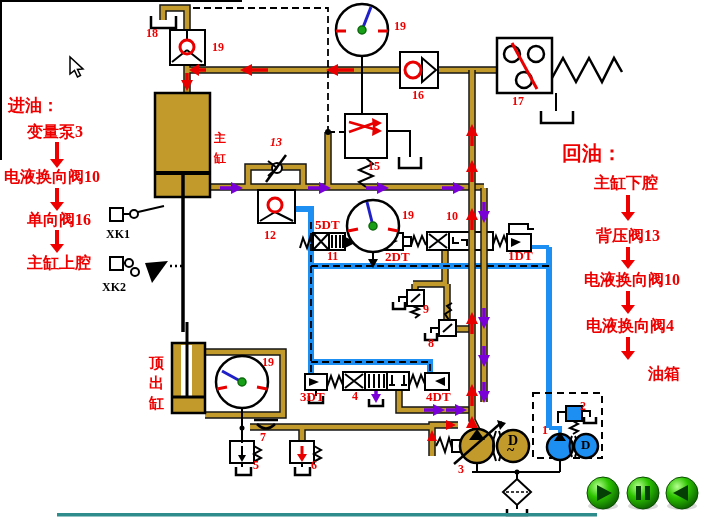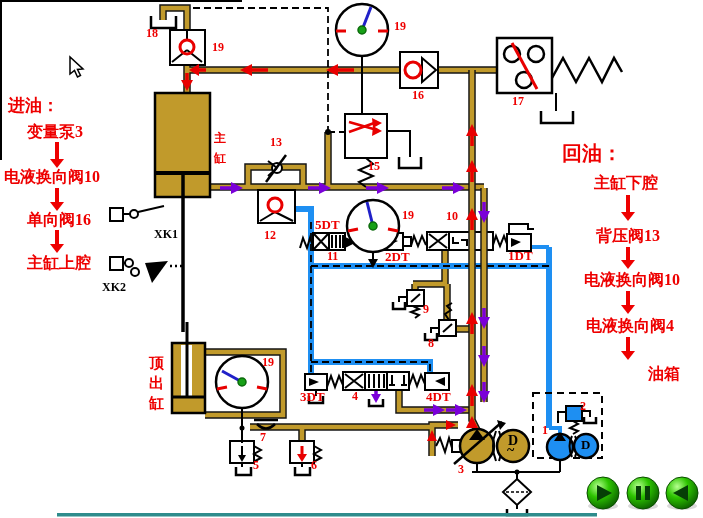--- a/index.html
+++ b/index.html
@@ -415,30 +415,30 @@
 <div class="varrow" style="left:621px;top:247px;height:22px;"></div>
 <div class="lbl step" style="left:584px;top:271px;">电液换向阀10</div>
 <div class="varrow" style="left:621px;top:291px;height:23px;"></div>
 <div class="lbl step" style="left:586px;top:317px;">电液换向阀4</div>
 <div class="varrow" style="left:621px;top:337px;height:23px;"></div>
 <div class="lbl step" style="left:620px;top:365px;margin-left:28px;">油箱</div>
 
 <div class="lbl vert" style="left:214px;top:128px;">主缸</div>
 <div class="lbl vert" style="left:149px;top:353px;font-size:15px;">顶出缸</div>
 
-<div class="blk num" style="left:106px;top:228px;margin-left:48px;">XK1</div>
+<div class="blk num" style="left:106px;top:228px;">XK1</div>
 <div class="blk num" style="left:102px;top:281px;">XK2</div>
 
 <div class="lbl num" style="left:146px;top:27px;">18</div>
 <div class="lbl num" style="left:212px;top:41px;">19</div>
 <div class="lbl num" style="left:394px;top:20px;">19</div>
 <div class="lbl num" style="left:412px;top:89px;">16</div>
 <div class="lbl num" style="left:512px;top:95px;">17</div>
 <div class="lbl num" style="left:368px;top:160px;">15</div>
-<div class="lbl num" style="left:270px;top:136px;">13</div>
+<div class="lbl num" style="left:270px;top:136px;font-style:italic;">13</div>
 <div class="lbl num" style="left:264px;top:229px;">12</div>
 <div class="lbl num" style="left:402px;top:209px;">19</div>
 <div class="lbl num" style="left:446px;top:210px;">10</div>
 <div class="lbl num" style="left:327px;top:250px;">11</div>
 <div class="lbl num" style="left:423px;top:303px;">9</div>
 <div class="lbl num" style="left:428px;top:337px;">8</div>
 <div class="lbl num" style="left:352px;top:390px;">4</div>
 <div class="lbl num" style="left:262px;top:356px;">19</div>
 <div class="lbl num" style="left:260px;top:431px;">7</div>
 <div class="lbl num" style="left:253px;top:459px;">5</div>

